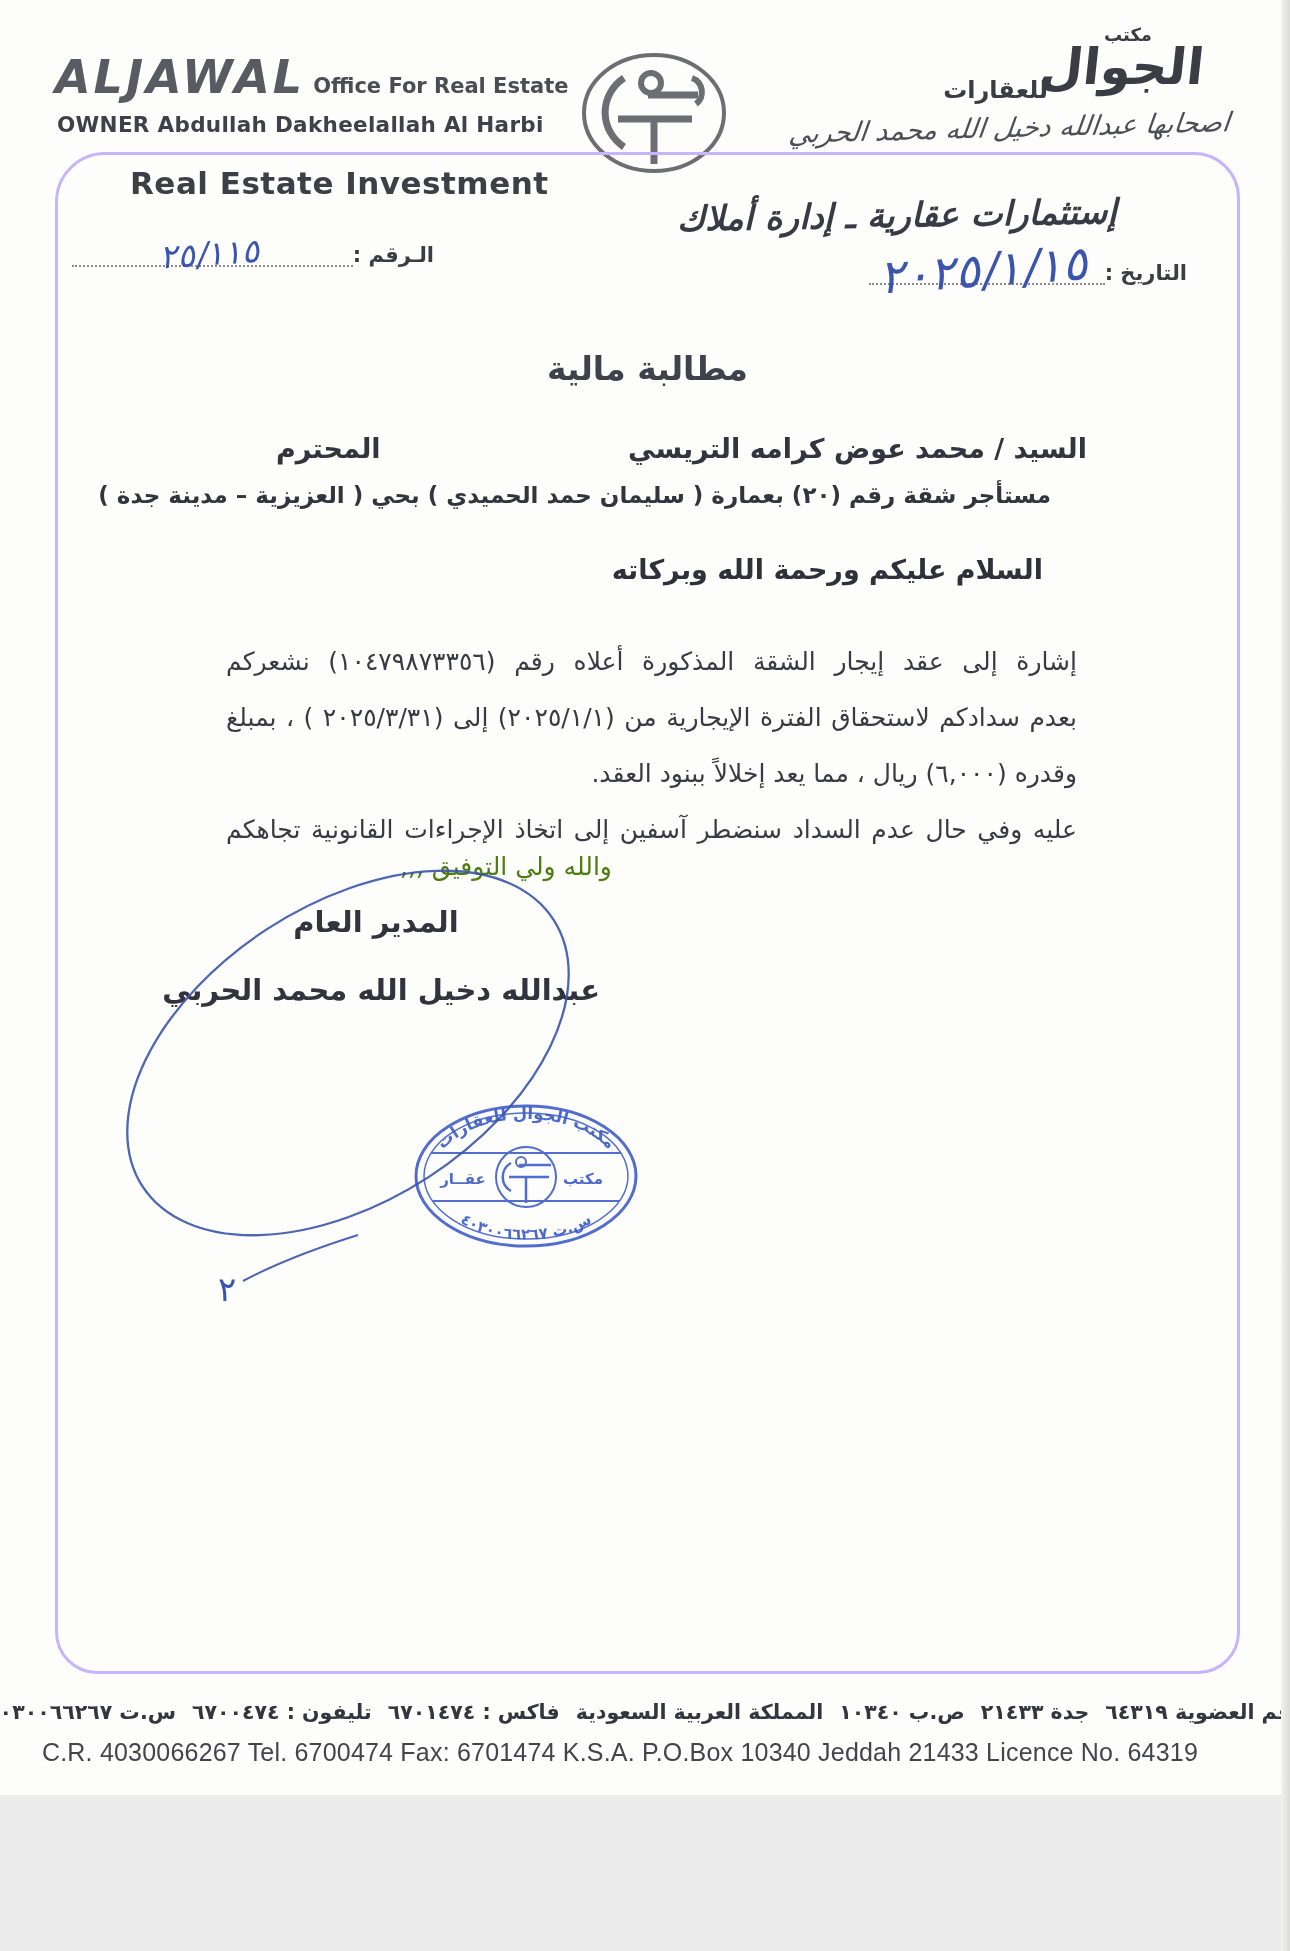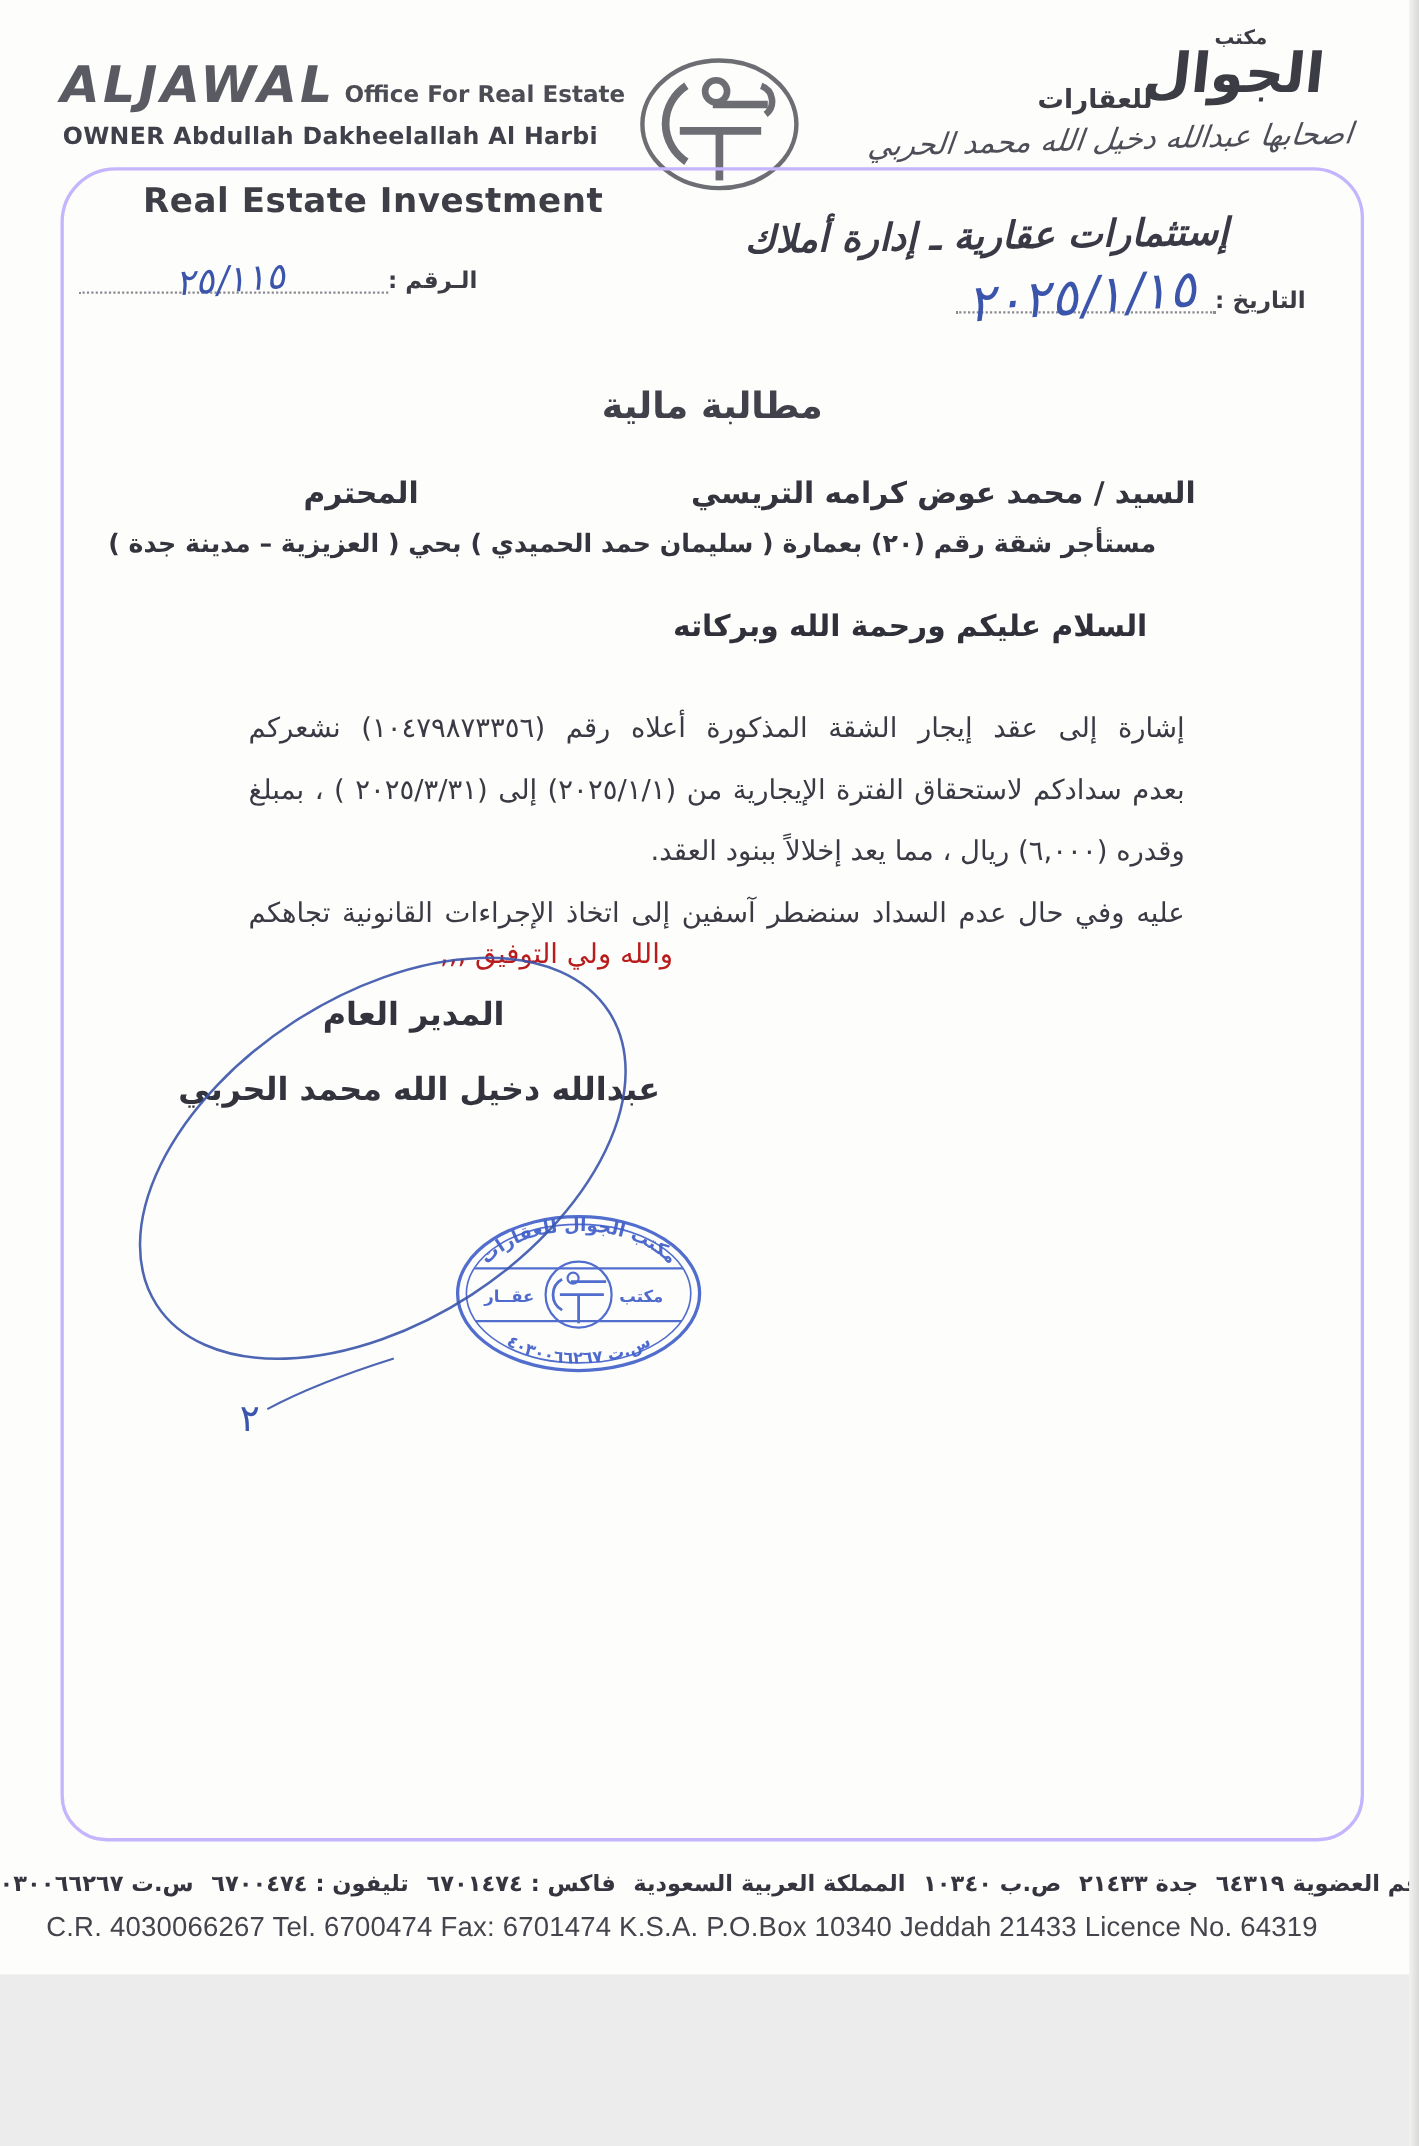--- a/index.html
+++ b/index.html
@@ -36,21 +36,21 @@
   .title{left:0;right:0;top:194px;text-align:center;font-size:33px;font-weight:700;color:#41414b;
          direction:rtl;letter-spacing:1px;}
   .addr-row{left:218px;right:150px;top:278px;display:flex;justify-content:space-between;direction:rtl;
             font-size:27px;font-weight:700;color:#34343e;}
   .addr-desc{right:186px;top:327px;font-size:23px;font-weight:700;color:#34343e;direction:rtl;white-space:nowrap;}
   .greeting{right:194px;top:399px;font-size:27px;font-weight:700;color:#30303a;direction:rtl;}
   .body{left:168px;right:160px;top:455px;direction:rtl;font-size:25px;color:#3a3a44;margin-top:32px;}
   .bline{line-height:39px;margin-bottom:17px;text-align:right;}
   .bline.fill{text-align:justify;text-align-last:justify;}
   .bline.l4{margin-top:7px;}
-  .closing{left:248px;width:400px;top:697px;text-align:center;font-size:25px;direction:rtl;color:#b91c1c;}
+  .closing{left:248px;width:400px;top:697px;text-align:center;font-size:25px;direction:rtl;color:#4d7c0f;}
   .sig-title{left:168px;width:300px;top:750px;text-align:center;font-size:29px;font-weight:700;
              color:#33333d;direction:rtl;}
   .sig-name{left:168px;width:374px;top:818px;text-align:center;font-size:29px;font-weight:700;
             color:#33333d;direction:rtl;white-space:nowrap;}
   .stamp{left:353px;top:948px;}
   .pen{left:0;top:440px;pointer-events:none;}
   
   .footer-ar{left:70px;right:70px;top:1700px;display:flex;justify-content:center;gap:16px;direction:ltr;}
   .footer-ar span{direction:rtl;font-size:20.5px;font-weight:700;color:#35353f;white-space:nowrap;}
   .footer-en{left:0;right:0;top:1738px;text-align:center;transform:translateX(-25px);font-size:25px;

